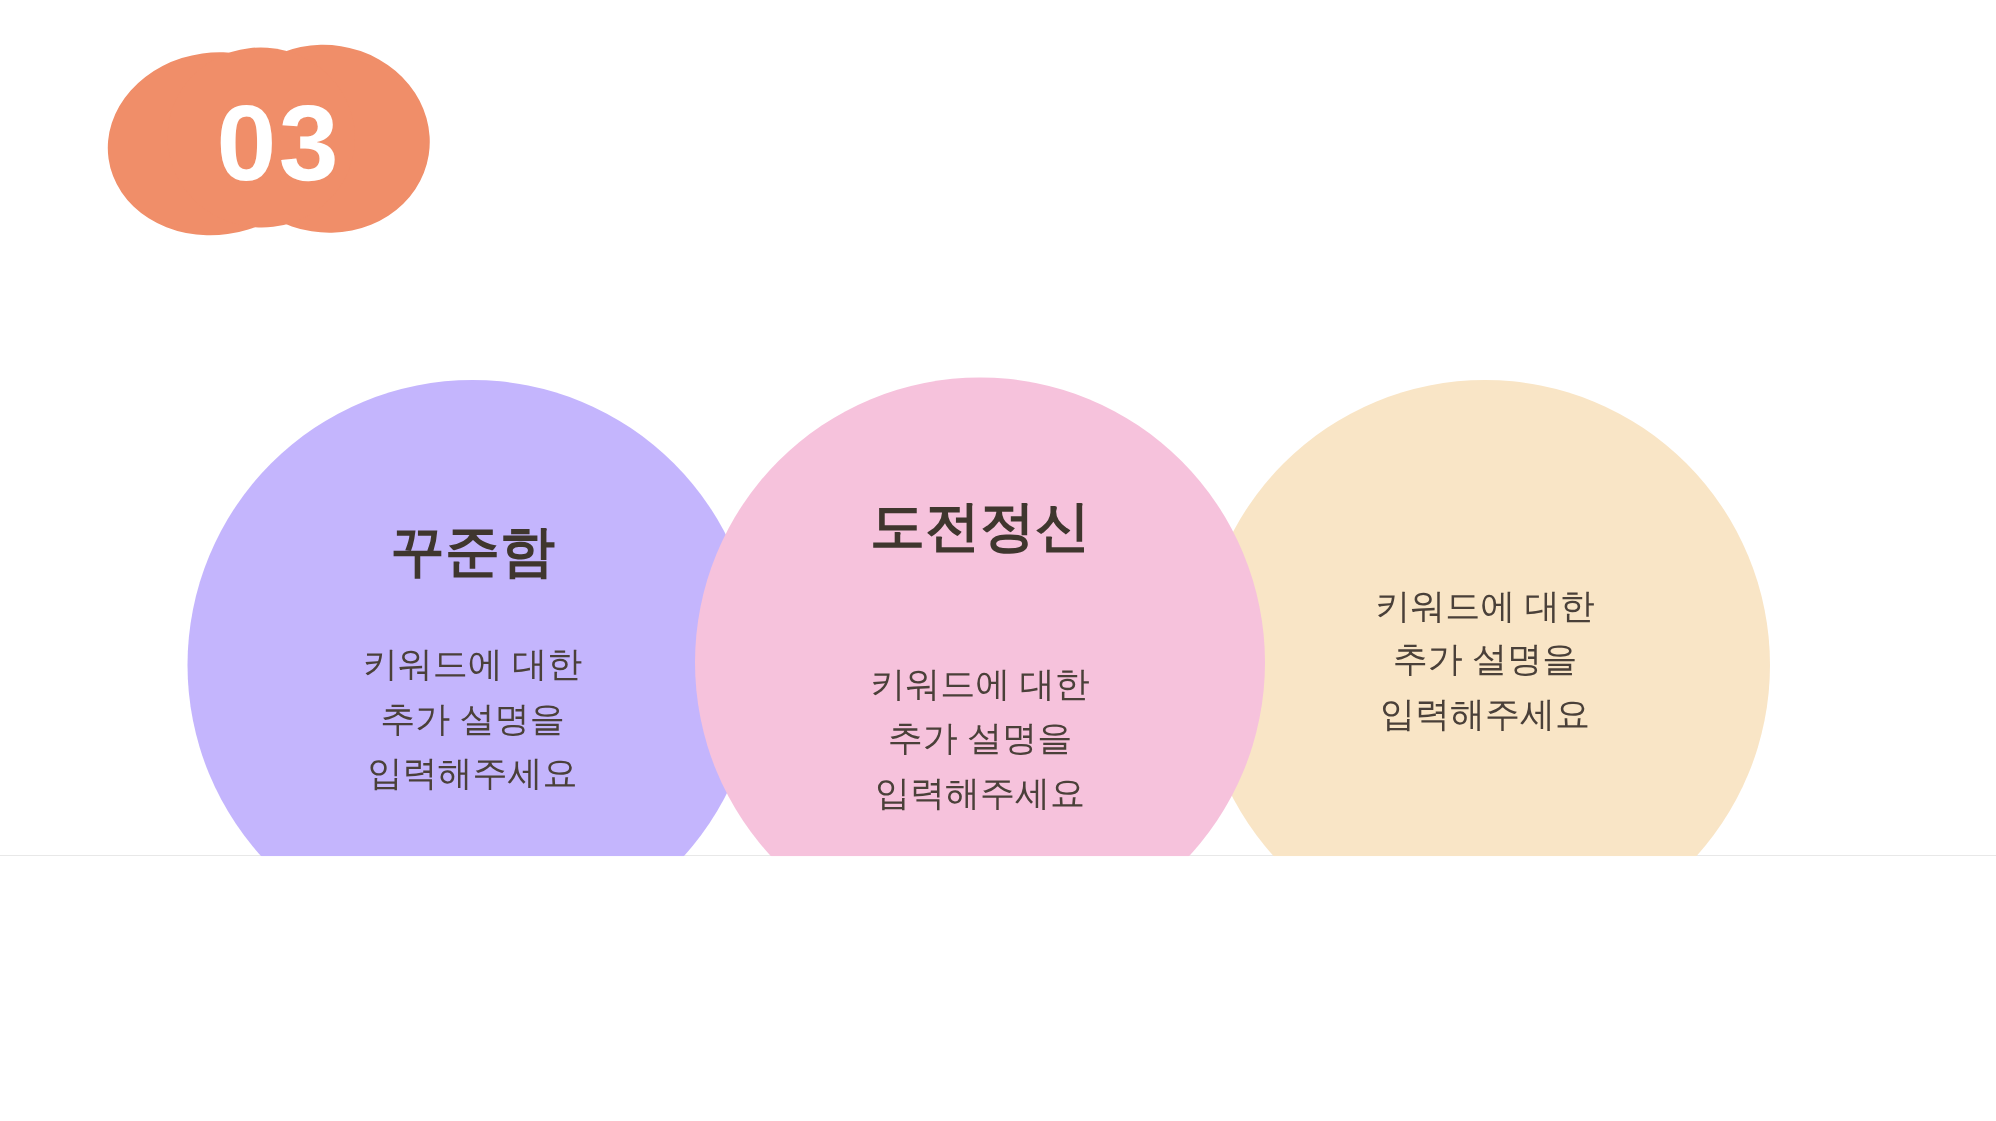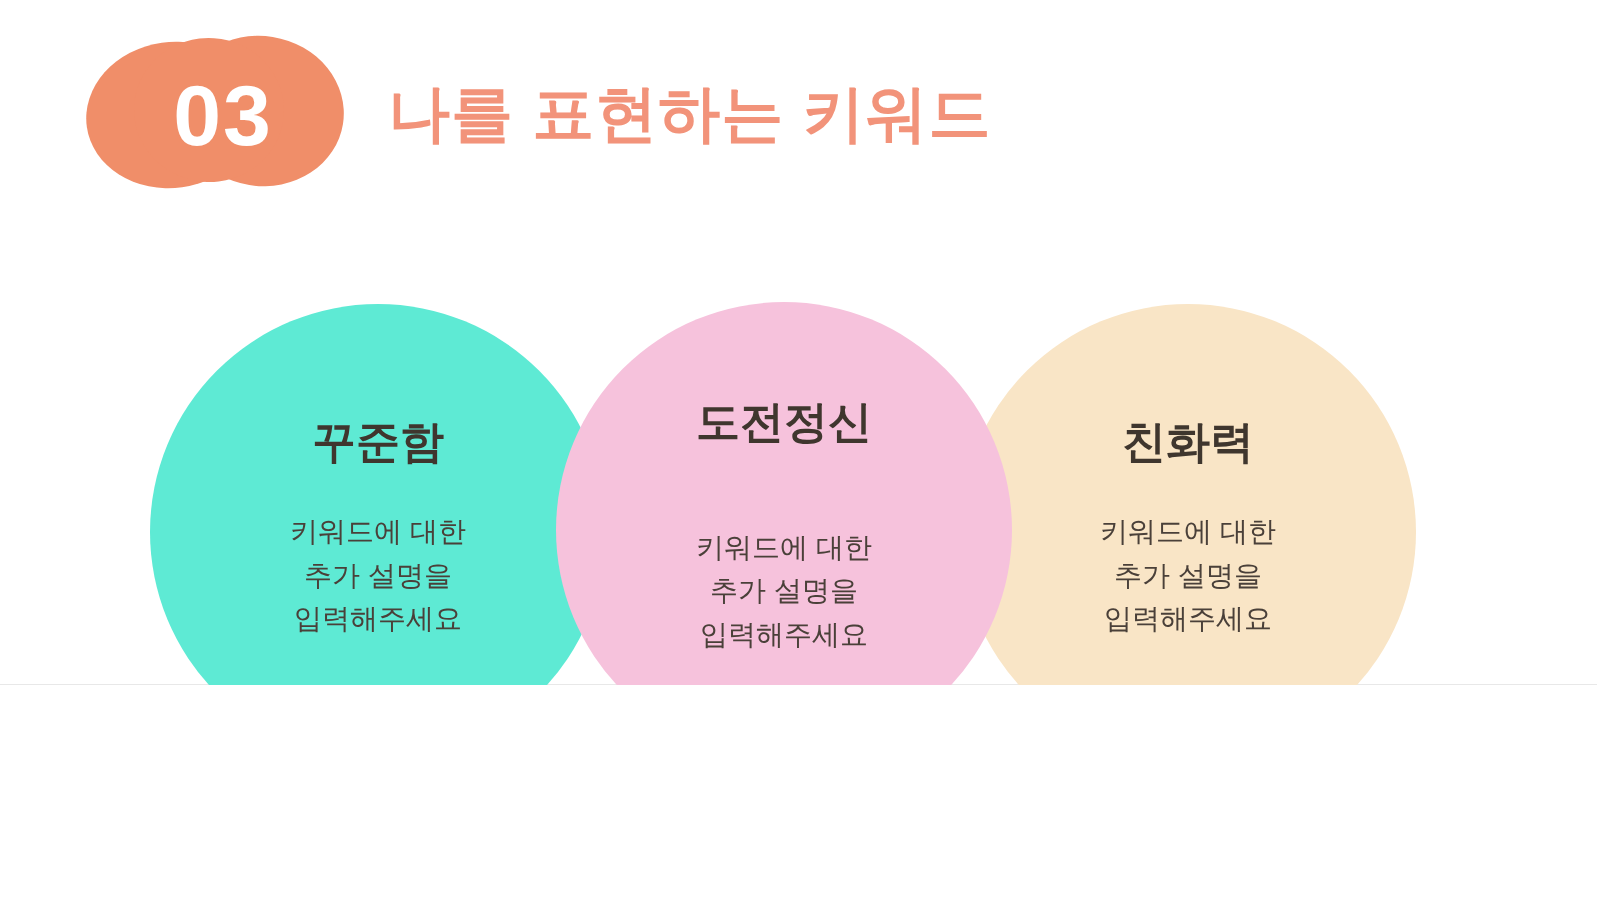--- a/index.html
+++ b/index.html
@@ -107,21 +107,21 @@
     width: 456px;
     height: 456px;
     border-radius: 50%;
     display: flex;
     flex-direction: column;
     align-items: center;
     justify-content: center;
     box-sizing: border-box;
     padding-bottom: 8px;
   }
-  .circle-1 { left: 150px;  top: 304px; background: #5eead4; z-index: 1; }
+  .circle-1 { left: 150px;  top: 304px; background: #c4b5fd; z-index: 1; }
   .circle-3 { left: 960px;  top: 304px; background: #F9E5C6; z-index: 1; }
   .circle-2 { left: 556px;  top: 302px; background: #F6C2DC; z-index: 2; gap: 35px; }
 
   .circle-title {
     color: #3F362E;
     font-size: 44px;
     font-weight: bold;
     line-height: 1.2;
     letter-spacing: 0px;
     margin-bottom: 42px;
@@ -153,36 +153,34 @@
 
   <div class="header">
 
     <div class="badge">
       <span class="blob blob-a"></span>
       <span class="blob blob-b"></span>
       <span class="blob blob-c"></span>
       <div class="badge-number">03</div>
     </div>
 
-    <div class="slide-title">나를 표현하는 키워드</div>
   </div>
 
   <div class="circles">
 
     <div class="keyword-circle circle-1">
       <div class="circle-title">꾸준함</div>
       <div class="circle-desc">
         <span class="line">키워드에 대한</span>
         <span class="line">추가 설명을</span>
         <span class="line">입력해주세요</span>
       </div>
     </div>
 
     <div class="keyword-circle circle-3">
-      <div class="circle-title">친화력</div>
       <div class="circle-desc">
         <span class="line">키워드에 대한</span>
         <span class="line">추가 설명을</span>
         <span class="line">입력해주세요</span>
       </div>
     </div>
 
     <div class="keyword-circle circle-2">
       <div class="circle-title">도전정신</div>
       <div class="circle-desc">

